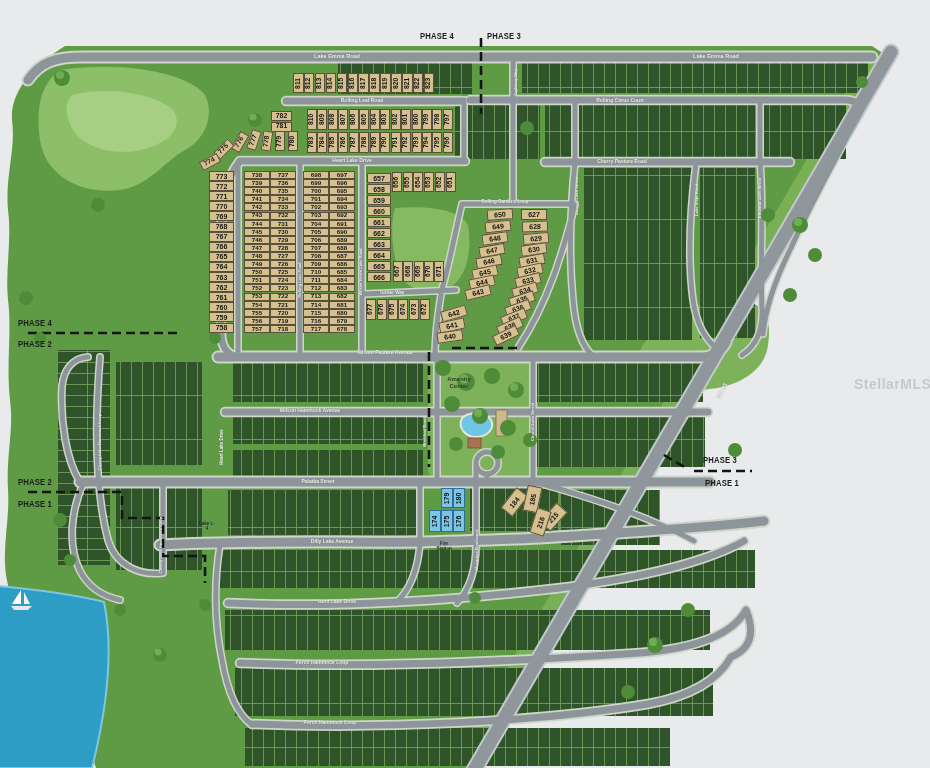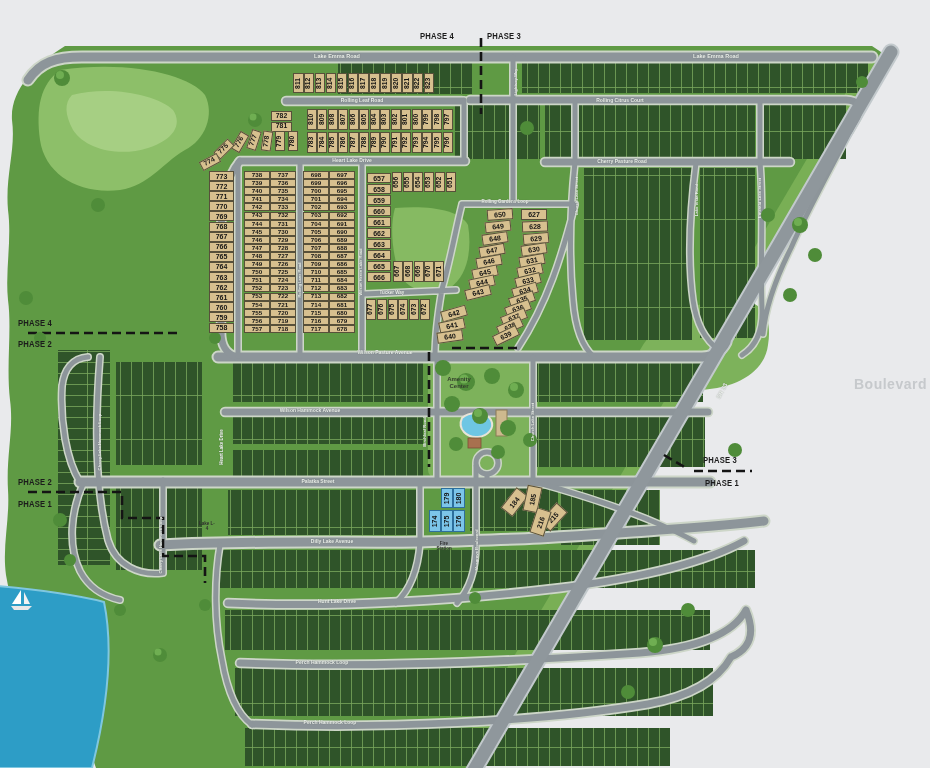--- a/index.html
+++ b/index.html
@@ -835,15 +835,15 @@
 </div>
 <div>
   <span class="phase" style="left:18px;top:477px;">PHASE 2</span>
   <span class="phase" style="left:18px;top:499px;">PHASE 1</span>
 </div>
 <div>
   <span class="phase" style="left:703px;top:455px;">PHASE 3</span>
   <span class="phase" style="left:705px;top:478px;">PHASE 1</span>
 </div>
 
-<div id="watermark">Boulevard</div>
+<div id="watermark">StellarMLS</div>
 
 </div>
 
 </body></html>

